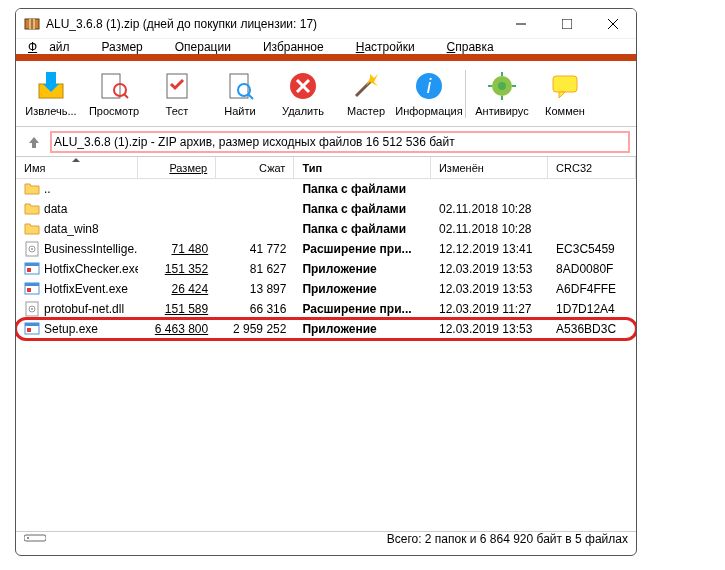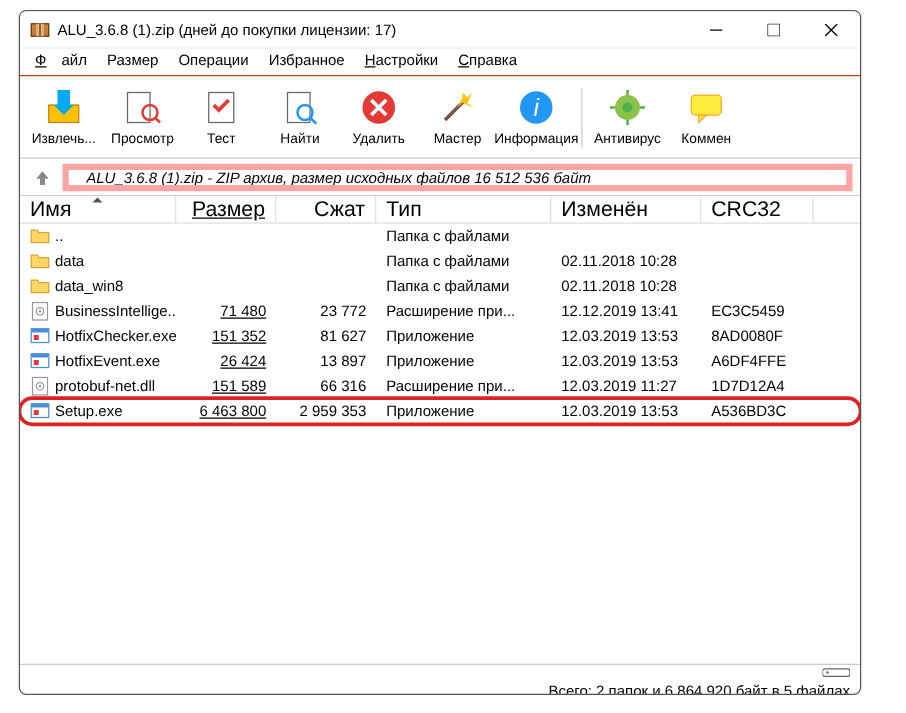--- a/index.html
+++ b/index.html
@@ -1,56 +1,56 @@
 <!DOCTYPE html>
 <html><head>
 <meta charset="utf-8">
 <style>
 * { box-sizing: border-box; margin: 0; padding: 0; font-family: 'Segoe UI', Tahoma, sans-serif; }
 body { background: #fff; width: 725px; height: 570px; overflow: hidden; }
 
-.window { width: 674px; height: 548px; margin: 8px 15px; border: 1px solid #555; background: #fff; display: flex; flex-direction: column; border-radius: 6px; overflow: hidden; }
+.window { width: 622px; height: 548px; margin: 8px 15px; border: 1px solid #555; background: #fff; display: flex; flex-direction: column; border-radius: 6px; overflow: hidden; }
 
 .titlebar { height: 30px; background: #fff; display: flex; align-items: center; padding-left: 8px; border-bottom: 1px solid #f0f0f0; }
 .titlebar .app-icon { width: 16px; height: 16px; margin-right: 6px; }
 .titlebar .title { font-size: 12px; color: #000; flex: 1; }
 .winbtn { width: 46px; height: 30px; display: flex; align-items: center; justify-content: center; cursor: pointer; }
 
-.menubar { height: 22px; display: flex; padding: 0 6px; gap: 4px; font-size: 12px; border-bottom: 1px solid #c2410c; }
+.menubar { height: 22px; display: flex; align-items: center; padding: 0 6px; gap: 20px; font-size: 12px; border-bottom: 7px solid #c2410c; }
 .menubar span { padding: 2px 6px; cursor: pointer; }
 .menubar u { text-decoration: underline; }
 
 .toolbar { height: 66px; display: flex; align-items: center; padding: 2px 4px; border-bottom: 1px solid #ccc; gap: 1px; overflow: hidden; }
 .tbtn { width: 62px; height: 62px; display: flex; flex-direction: column; align-items: center; justify-content: center; cursor: pointer; border-radius: 3px; font-size: 11px; }
 .tbtn .ticon { width: 32px; height: 32px; margin-bottom: 3px; }
 .tsep { width: 1px; height: 48px; background: #ccc; margin: 0 4px; }
 
 .pathbar { height: 30px; display: flex; align-items: center; padding: 3px 6px; border-bottom: 1px solid #ccc; gap: 4px; }
 .pathbar .up { width: 24px; height: 24px; display: flex; align-items: center; justify-content: center; cursor: pointer; border: 1px solid transparent; }
-.pathbar input { flex: 1; height: 22px; border: 5px solid #fca5a5; padding: 0 14px; font-size: 12px; font-style: italic; }
-
-.headers { height: 22px; display: flex; align-items: center; border-bottom: 1px solid #e0e0e0; font-size: 17px; background: #fff; }
+.pathbar input { flex: 1; height: 22px; border: 2px solid #fca5a5; padding: 0 2px; font-size: 12px; }
+
+.headers { height: 22px; display: flex; align-items: center; border-bottom: 1px solid #e0e0e0; font-size: 11px; background: #fff; }
 .headers .hcol { padding: 0 8px; border-right: 1px solid #e0e0e0; height: 100%; display: flex; align-items: center; cursor: pointer; position: relative; }
 .headers .hcol.sorted::after { content: ''; position: absolute; left: 50%; top: 1px; transform: translateX(-50%); border-left: 4px solid transparent; border-right: 4px solid transparent; border-bottom: 4px solid #555; }
 
 .filelist { flex: 1; overflow: auto; font-size: 12px; }
 .row { height: 20px; display: flex; align-items: center; cursor: pointer; }
 .row.highlighted { outline: 3px solid #d22; outline-offset: -1px; border-radius: 14px; }
 .cell { padding: 0 8px; white-space: nowrap; overflow: hidden; display: flex; align-items: center; gap: 4px; }
 .cell.right { justify-content: flex-end; }
 .ficon { width: 16px; height: 16px; flex-shrink: 0; }
 
 .c-name { width: 125px; }
 .c-size { width: 80px; text-decoration: underline; }
 .c-packed { width: 80px; }
-.c-type { width: 140px; }
+.c-type { width: 140px; font-weight: bold; }
 .c-mod { width: 120px; }
 .c-crc { width: 90px; }
 
-.statusbar { height: 24px; border-top: 1px solid #ccc; display: flex; align-items: flex-end; font-size: 12px; padding: 0 8px; flex-direction: column; }
+.statusbar { height: 24px; border-top: 1px solid #ccc; display: flex; align-items: flex-start; font-size: 12px; padding: 0 8px; }
 .statusbar .left { flex: 1; display: flex; align-items: center; gap: 4px; }
 .statusbar .right { }
 
 
 </style>
 </head>
 <body>
 
 <div class="window">
 
@@ -226,21 +226,21 @@
       <div class="row">
         <div class="cell c-name">
           <span class="ficon"><svg viewBox="0 0 16 16">
               <rect x="2" y="1" width="12" height="14" fill="#fff" stroke="#999"></rect>
               <circle cx="8" cy="8" r="3" fill="none" stroke="#999"></circle>
               <circle cx="8" cy="8" r="1" fill="#999"></circle>
             </svg></span>
           <span>BusinessIntellige...</span>
         </div>
         <div class="cell c-size right">71 480</div>
-        <div class="cell c-packed right">23 772</div>
+        <div class="cell c-packed right">41 772</div>
         <div class="cell c-type">Расширение при...</div>
         <div class="cell c-mod">12.12.2019 13:41</div>
         <div class="cell c-crc">EC3C5459</div>
       </div>
       <div class="row">
         <div class="cell c-name">
           <span class="ficon"><svg viewBox="0 0 16 16">
               <rect x="1" y="2" width="14" height="11" fill="#fff" stroke="#4a90d9"></rect>
               <rect x="1" y="2" width="14" height="3" fill="#4a90d9"></rect>
               <rect x="3" y="7" width="4" height="4" fill="#e53935"></rect>
@@ -286,21 +286,21 @@
       <div class="row highlighted">
         <div class="cell c-name">
           <span class="ficon"><svg viewBox="0 0 16 16">
               <rect x="1" y="2" width="14" height="11" fill="#fff" stroke="#4a90d9"></rect>
               <rect x="1" y="2" width="14" height="3" fill="#4a90d9"></rect>
               <rect x="3" y="7" width="4" height="4" fill="#e53935"></rect>
             </svg></span>
           <span>Setup.exe</span>
         </div>
         <div class="cell c-size right">6 463 800</div>
-        <div class="cell c-packed right">2 959 353</div>
+        <div class="cell c-packed right">2 959 252</div>
         <div class="cell c-type">Приложение</div>
         <div class="cell c-mod">12.03.2019 13:53</div>
         <div class="cell c-crc">A536BD3C</div>
       </div>
     </div>
 
   <div class="statusbar">
     <div class="left">
       <span><svg width="22" height="10">
             <rect x="0" y="2" width="22" height="6" rx="2" fill="none" stroke="#666"></rect>

